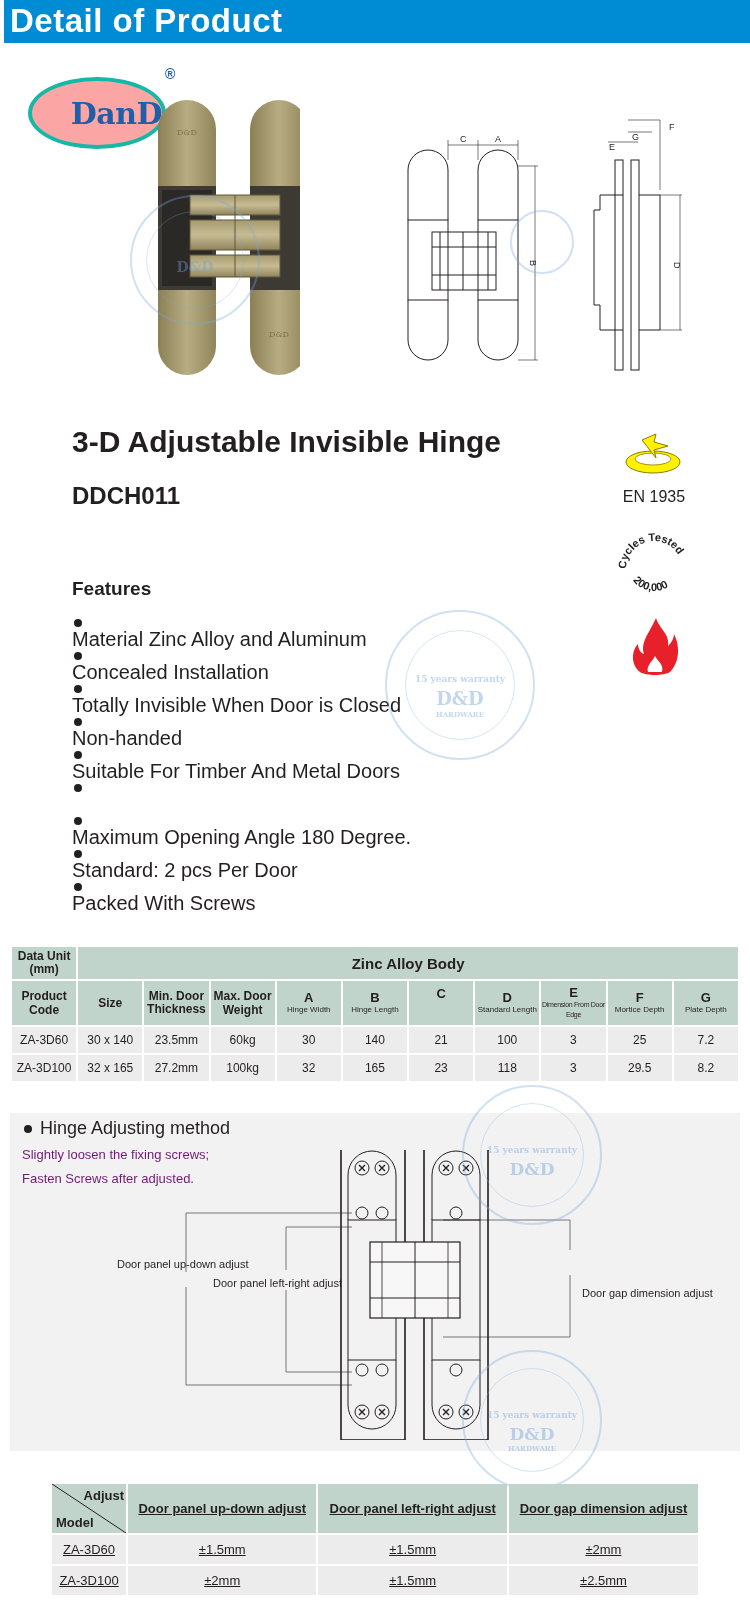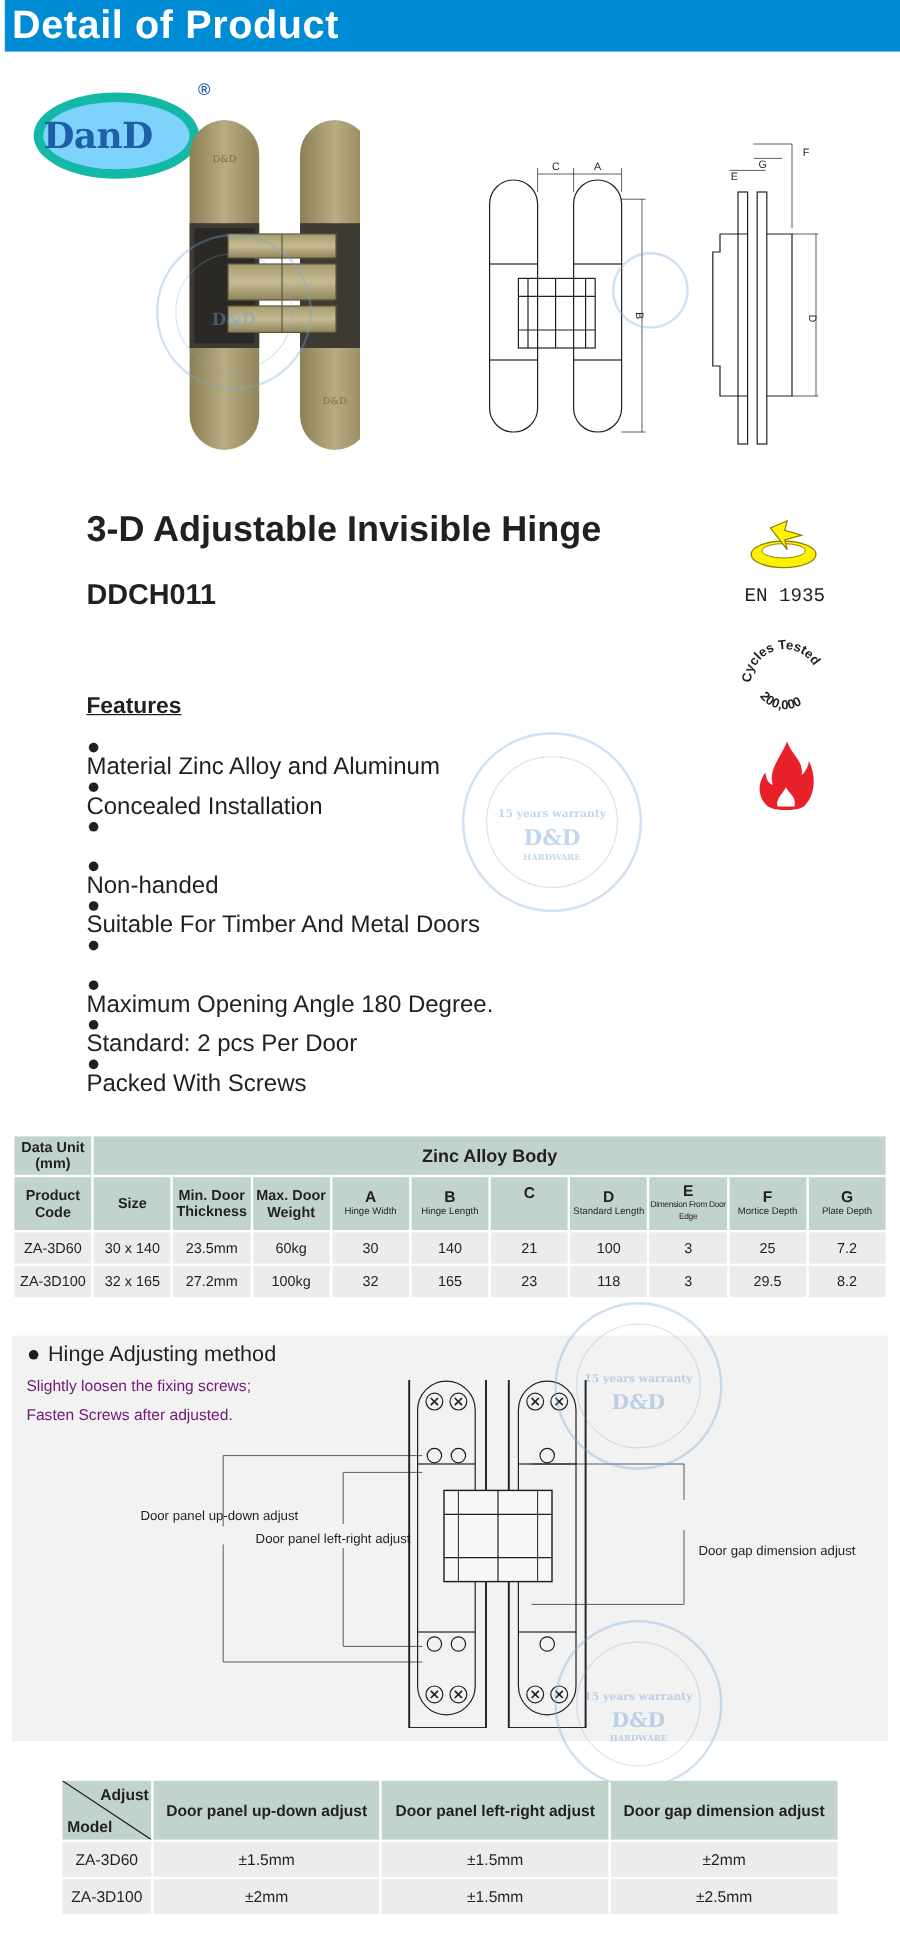--- a/index.html
+++ b/index.html
@@ -2,36 +2,36 @@
 <html><head>
 <meta charset="utf-8">
 <style>
   * { box-sizing: border-box; margin: 0; padding: 0; }
   html, body { width: 750px; height: 1621px; background: #ffffff; overflow: hidden; }
   body { position: relative; font-family: "Liberation Sans", sans-serif; color: #231f20; }
 
   .header-bar { position: absolute; left: 4px; top: 0; width: 750px; height: 43px; background: #008bd5; }
   .header-title { position: absolute; left: 6px; top: 2px; font-size: 33px; font-weight: bold; color: #fff; letter-spacing: 0.5px; }
 
-  .logo { position: absolute; left: 28px; top: 77px; width: 138px; height: 72px; border: 8px solid #14b8a6; border-radius: 50%; display: flex; align-items: center; justify-content: flex-start; background: #7dd3fc; }
+  .logo { position: absolute; left: 28px; top: 77px; width: 138px; height: 72px; border: 4px solid #14b8a6; border-radius: 50%; display: flex; align-items: center; justify-content: flex-end; background: #fca5a5; }
   .logo-text { font-family: "DejaVu Serif", serif; font-weight: bold; font-size: 30px; color: #1f5ea8; letter-spacing: -0.5px; }
   .reg { position: absolute; left: 165px; top: 66px; font-size: 14px; color: #1f5ea8; font-weight: bold; }
 
   .photo { position: absolute; left: 150px; top: 100px; width: 150px; height: 280px; }
   .drawing { position: absolute; left: 380px; top: 110px; width: 320px; height: 270px; }
 
   .product-title { position: absolute; left: 72px; top: 425px; font-size: 30px; font-weight: bold; color: #231f20; }
   .product-code { position: absolute; left: 72px; top: 482px; font-size: 24px; font-weight: bold; color: #231f20; }
 
   .cert-en { position: absolute; left: 618px; top: 430px; width: 70px; text-align: center; }
-  .cert-en-label { position: absolute; left: 602px; top: 488px; width: 104px; text-align: center; font-size: 16px; color: #231f20; font-family: Liberation Mono, monospace; }
+  .cert-en-label { position: absolute; left: 602px; top: 488px; width: 104px; text-align: center; font-size: 16px; color: #231f20; }
   .cycles { position: absolute; left: 614px; top: 523px; width: 80px; height: 80px; }
   .fire { position: absolute; left: 630px; top: 618px; width: 50px; height: 58px; }
 
-  .features-title { position: absolute; left: 72px; top: 578px; font-size: 19px; font-weight: bold; text-decoration: underline; }
+  .features-title { position: absolute; left: 72px; top: 578px; font-size: 19px; font-weight: bold; }
   .features-list { position: absolute; left: 72px; top: 610px; list-style: none; }
   .features-list li { font-size: 20px; height: 33px; line-height: 24px; color: #231f20; display: flex; align-items: flex-start; flex-direction: column; }
   .bullet { display: inline-block; width: 8px; height: 8px; border-radius: 50%; background: #231f20; margin: 9px 10px 0 2px; flex: none; }
 
   .watermark { position: absolute; width: 150px; height: 150px; border-radius: 50%; border: 2px solid rgba(120,170,220,0.35); pointer-events: none; }
   .watermark .inner { position: absolute; left: 18px; top: 18px; width: 110px; height: 110px; border-radius: 50%; border: 1px solid rgba(120,170,220,0.3); }
   .watermark .wm-text { position: absolute; left: 0; width: 100%; text-align: center; font-family: "DejaVu Serif", serif; color: rgba(110,160,215,0.42); font-weight: bold; }
 
   table.spec { position: absolute; left: 10px; top: 945px; width: 730px; border-collapse: separate; border-spacing: 2px; font-size: 12px; }
   table.spec td { text-align: center; vertical-align: middle; }
@@ -39,21 +39,21 @@
   table.spec .row td { background: #ececec; height: 26px; font-size: 12px; }
   table.spec .sub { display: block; font-size: 8px; font-weight: normal; line-height: 10px; }
   table.spec .big { display: block; font-size: 13px; font-weight: bold; line-height: 14px; }
 
   .adjust-panel { position: absolute; left: 10px; top: 1113px; width: 730px; height: 338px; background: #f2f2f2; }
   .adjust-title { position: absolute; left: 24px; top: 1118px; font-size: 18px; color: #231f20; display: flex; align-items: center; }
   .adjust-note { position: absolute; left: 22px; font-size: 13px; color: #701a75; }
   .callout { position: absolute; font-size: 11px; color: #231f20; white-space: nowrap; }
   .adjust-drawing { position: absolute; left: 180px; top: 1150px; width: 530px; height: 290px; }
 
-  table.adj { position: absolute; left: 50px; top: 1482px; width: 650px; border-collapse: separate; border-spacing: 2px; font-size: 13px; }
+  table.adj { position: absolute; left: 50px; top: 1482px; width: 650px; border-collapse: separate; border-spacing: 2px; font-size: 13px; text-decoration: underline; }
   table.adj td { text-align: center; vertical-align: middle; }
   table.adj .hd { background: #c1d4cc; font-weight: bold; height: 49px; }
   table.adj .row td { background: #ececec; height: 29px; font-size: 13px; }
   .diag { position: relative; width: 74px; height: 49px; }
   .diag .a { position: absolute; right: 2px; top: 4px; font-weight: bold; font-size: 13px; }
   .diag .m { position: absolute; left: 4px; bottom: 3px; font-weight: bold; font-size: 13px; }
   .diag svg { position: absolute; left: 0; top: 0; }
 </style>
 </head>
 <body>
@@ -185,20 +185,21 @@
   <li>
       <span class="bullet"></span>
       <span>Material Zinc Alloy and Aluminum</span>
     </li>
   <li>
       <span class="bullet"></span>
       <span>Concealed Installation</span>
     </li>
   <li>
       <span class="bullet"></span>
+      <span>Totally Invisible When Door is Closed</span>
     </li>
   <li>
       <span class="bullet"></span>
       <span>Non-handed</span>
     </li>
   <li>
       <span class="bullet"></span>
       <span>Suitable For Timber And Metal Doors</span>
     </li>
   <li>

